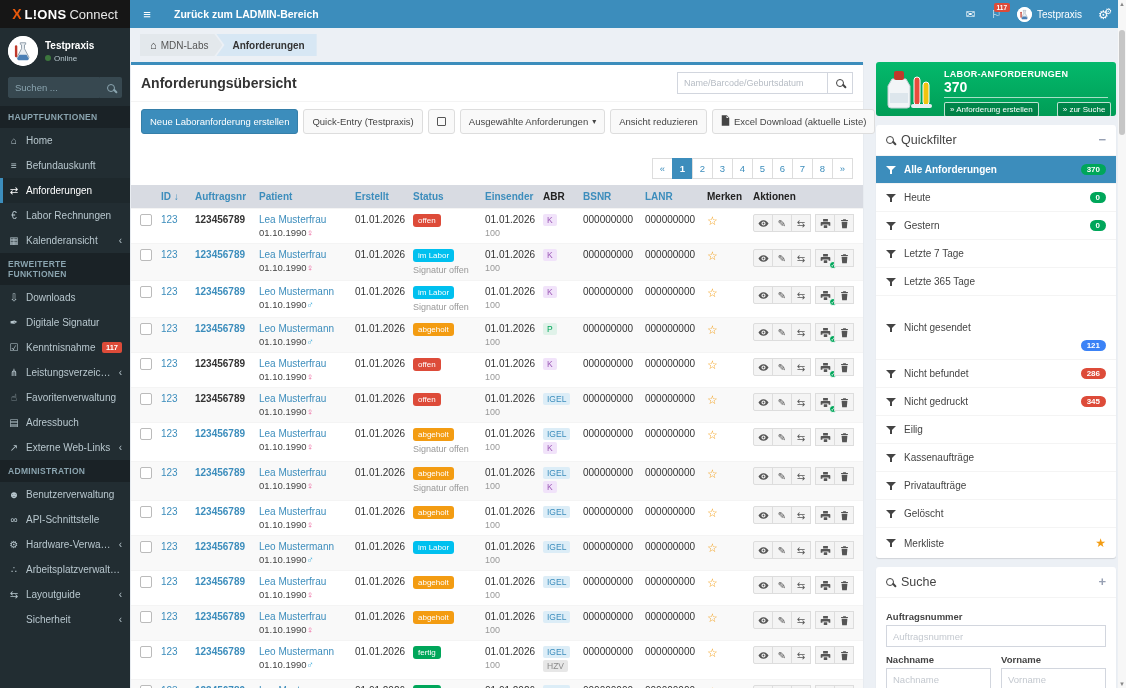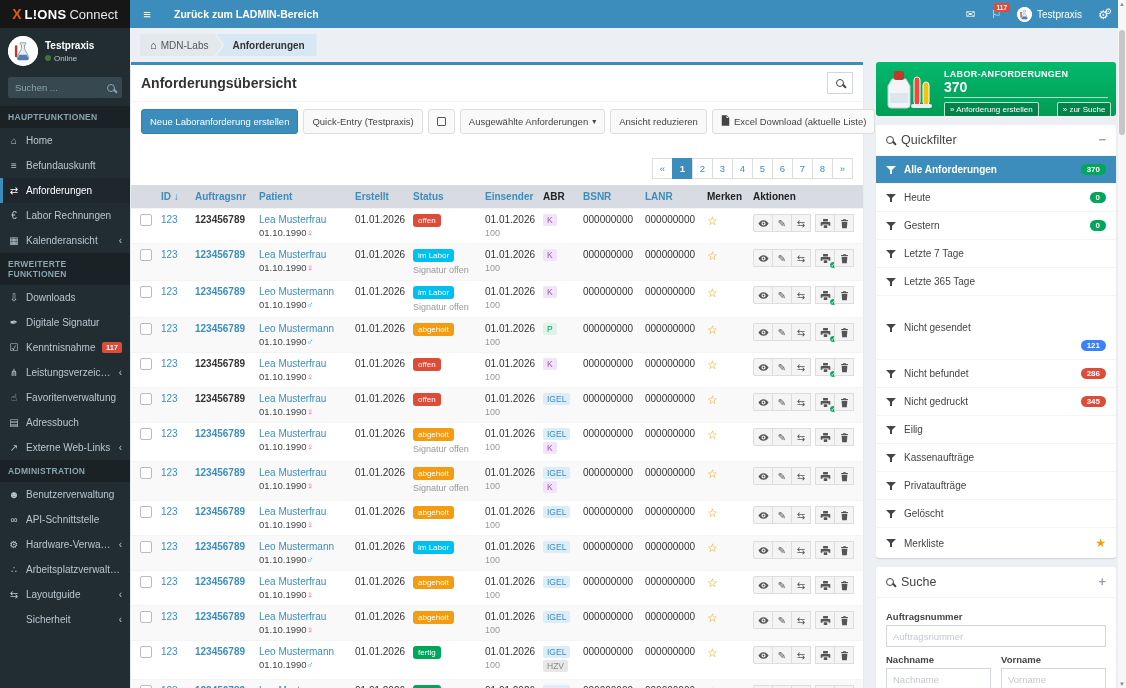--- a/index.html
+++ b/index.html
@@ -283,20 +283,21 @@
       <span>Anforderungen</span>
     </span>
   </div>
 
   <div class="cols">
 
     <section class="box">
       <div class="box-title-row">
         <h1 class="box-title">Anforderungsübersicht</h1>
         <div class="title-search">
+          <input placeholder="Name/Barcode/Geburtsdatum" style="">
           <button>
               <span class="mag dark"></span>
             </button>
         </div>
       </div>
       <div class="toolbar">
           <button class="btn primary">
             <span>Neue Laboranforderung erstellen</span>
           </button>
           <button class="btn">

